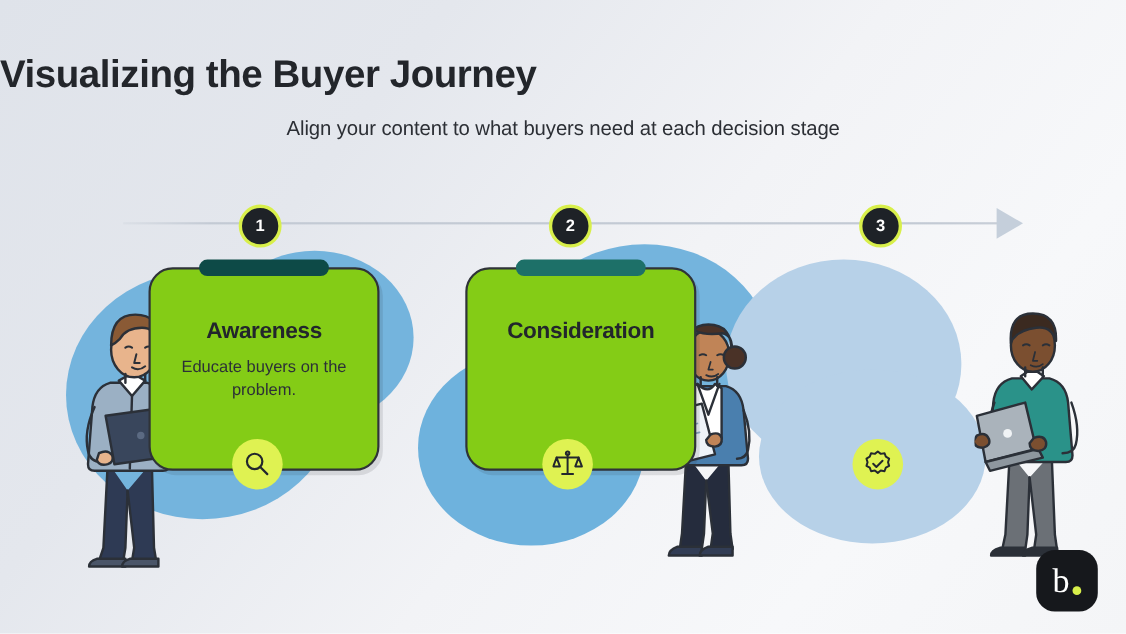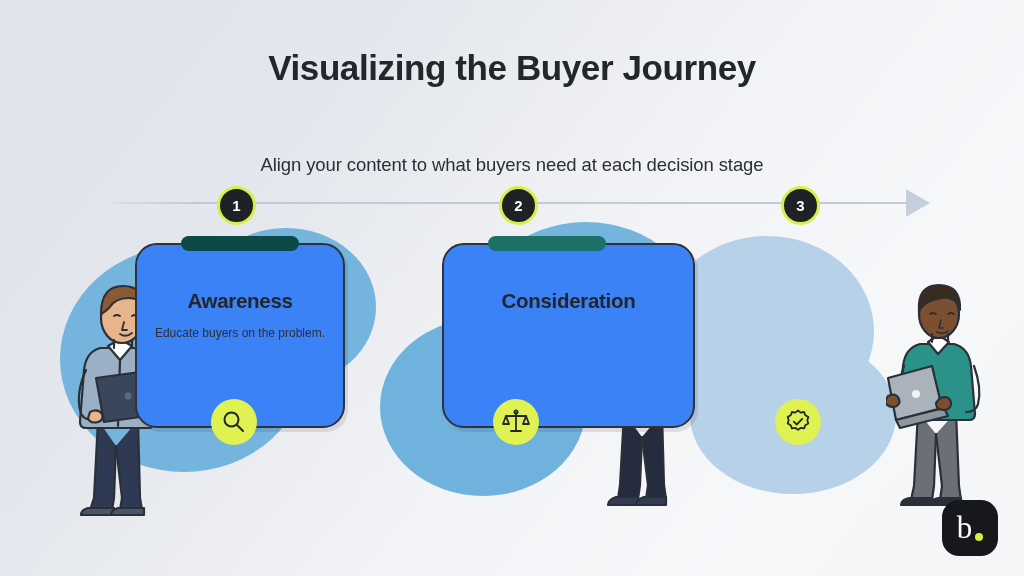--- a/index.html
+++ b/index.html
@@ -6,60 +6,60 @@
   body{
     width:1024px;height:576px;overflow:hidden;
     font-family:"Liberation Sans",sans-serif;
     background:linear-gradient(128deg,#dfe3ea 0%,#e4e7ed 28%,#f2f3f6 55%,#f7f8fa 78%,#f4f5f7 100%);
     position:relative;
   }
   .stage{position:absolute;inset:0;}
 
   
   .title{
-    position:absolute;left:0;right:0;top:48px;text-align:center;
+    position:absolute;left:0;right:0;top:48px;text-align:left;
     font-size:35px;font-weight:700;color:#23262b;letter-spacing:-.4px;
   }
   .subtitle{
     position:absolute;left:0;right:0;top:106px;text-align:center;
-    font-size:18.5px;font-weight:400;color:#2c2f35;letter-spacing:-.1px;margin-top:48px;
+    font-size:18.5px;font-weight:400;color:#2c2f35;letter-spacing:-.1px;
   }
 
   
   .timeline{position:absolute;left:112px;top:202px;width:800px;height:2px;
     background:linear-gradient(90deg,rgba(198,205,214,.25),#c3cad4 10%,#c3cad4 92%,rgba(195,202,212,.9));}
   .arrow-head{position:absolute;left:906px;top:189px;width:0;height:0;
     border-top:14px solid transparent;border-bottom:14px solid transparent;
     border-left:24px solid #c5cfdb;}
 
   
   .blob{position:absolute;border-radius:50%;}
   .blob-a1{left:60px;top:246px;width:248px;height:226px;background:#74b4dd;}
   .blob-a2{left:196px;top:228px;width:180px;height:158px;background:#74b4dd;}
   .blob-b1{left:380px;top:318px;width:206px;height:178px;background:#6eb2dd;}
   .blob-b2{left:470px;top:222px;width:232px;height:206px;background:#74b4dd;}
   .blob-c1{left:660px;top:236px;width:214px;height:190px;background:#b7d1e8;}
   .blob-c2{left:690px;top:336px;width:206px;height:158px;background:#b7d1e8;}
 
   
   .card{
-    position:absolute;width:206px;height:181px;background:#3b82f6;
+    position:absolute;width:206px;height:181px;background:#84cc16;
     border:2.2px solid #2f3338;border-radius:22px;
     box-shadow:3px 4px 0 rgba(40,45,52,.12);
   }
   .card .bar{
     position:absolute;left:44px;top:-9px;width:118px;height:15px;border-radius:9px;
   }
   .card .stage-name{
     position:absolute;left:0;right:0;top:44px;text-align:center;
     font-size:20.5px;font-weight:700;color:#22262c;letter-spacing:-.3px;
   }
   .card .stage-desc{
     position:absolute;left:10px;right:10px;top:78px;text-align:center;
-    font-size:12px;line-height:21px;color:#2c3037;
+    font-size:15px;line-height:21px;color:#2c3037;
   }
 
   
   .badge{
     position:absolute;width:33px;height:33px;border-radius:50%;
     background:#1e2227;border:3px solid #d8ef4a;
     color:#fff;font-size:15px;font-weight:700;
     display:flex;align-items:center;justify-content:center;
   }
 
@@ -241,21 +241,21 @@
       <g fill="none" stroke="#23272d" stroke-width="2" stroke-linecap="round">
         <circle cx="10.5" cy="10.5" r="7"></circle>
         <path d="M15.8 15.8 L22 22"></path>
       </g>
     </svg>
   </div>
 
   <div class="badge" style="left:499px;top:186px;">
     <span>2</span>
   </div>
-  <div class="card" style="left:442px;top:243px;padding-left:43px;">
+  <div class="card" style="left:423px;top:243px;">
     <div class="bar" style="background:#1d7068;"></div>
     <div class="stage-name">Consideration</div>
   </div>
   <div class="icon-bubble" style="left:493px;top:399px;">
     <svg width="28" height="26" viewBox="0 0 28 26">
       <g fill="none" stroke="#23272d" stroke-width="1.8" stroke-linecap="round" stroke-linejoin="round">
         <path d="M14 4 v18"></path>
         <circle cx="14" cy="3" r="1.6"></circle>
         <path d="M4 7 h20"></path>
         <path d="M4 7 L1 15 h6z"></path>

